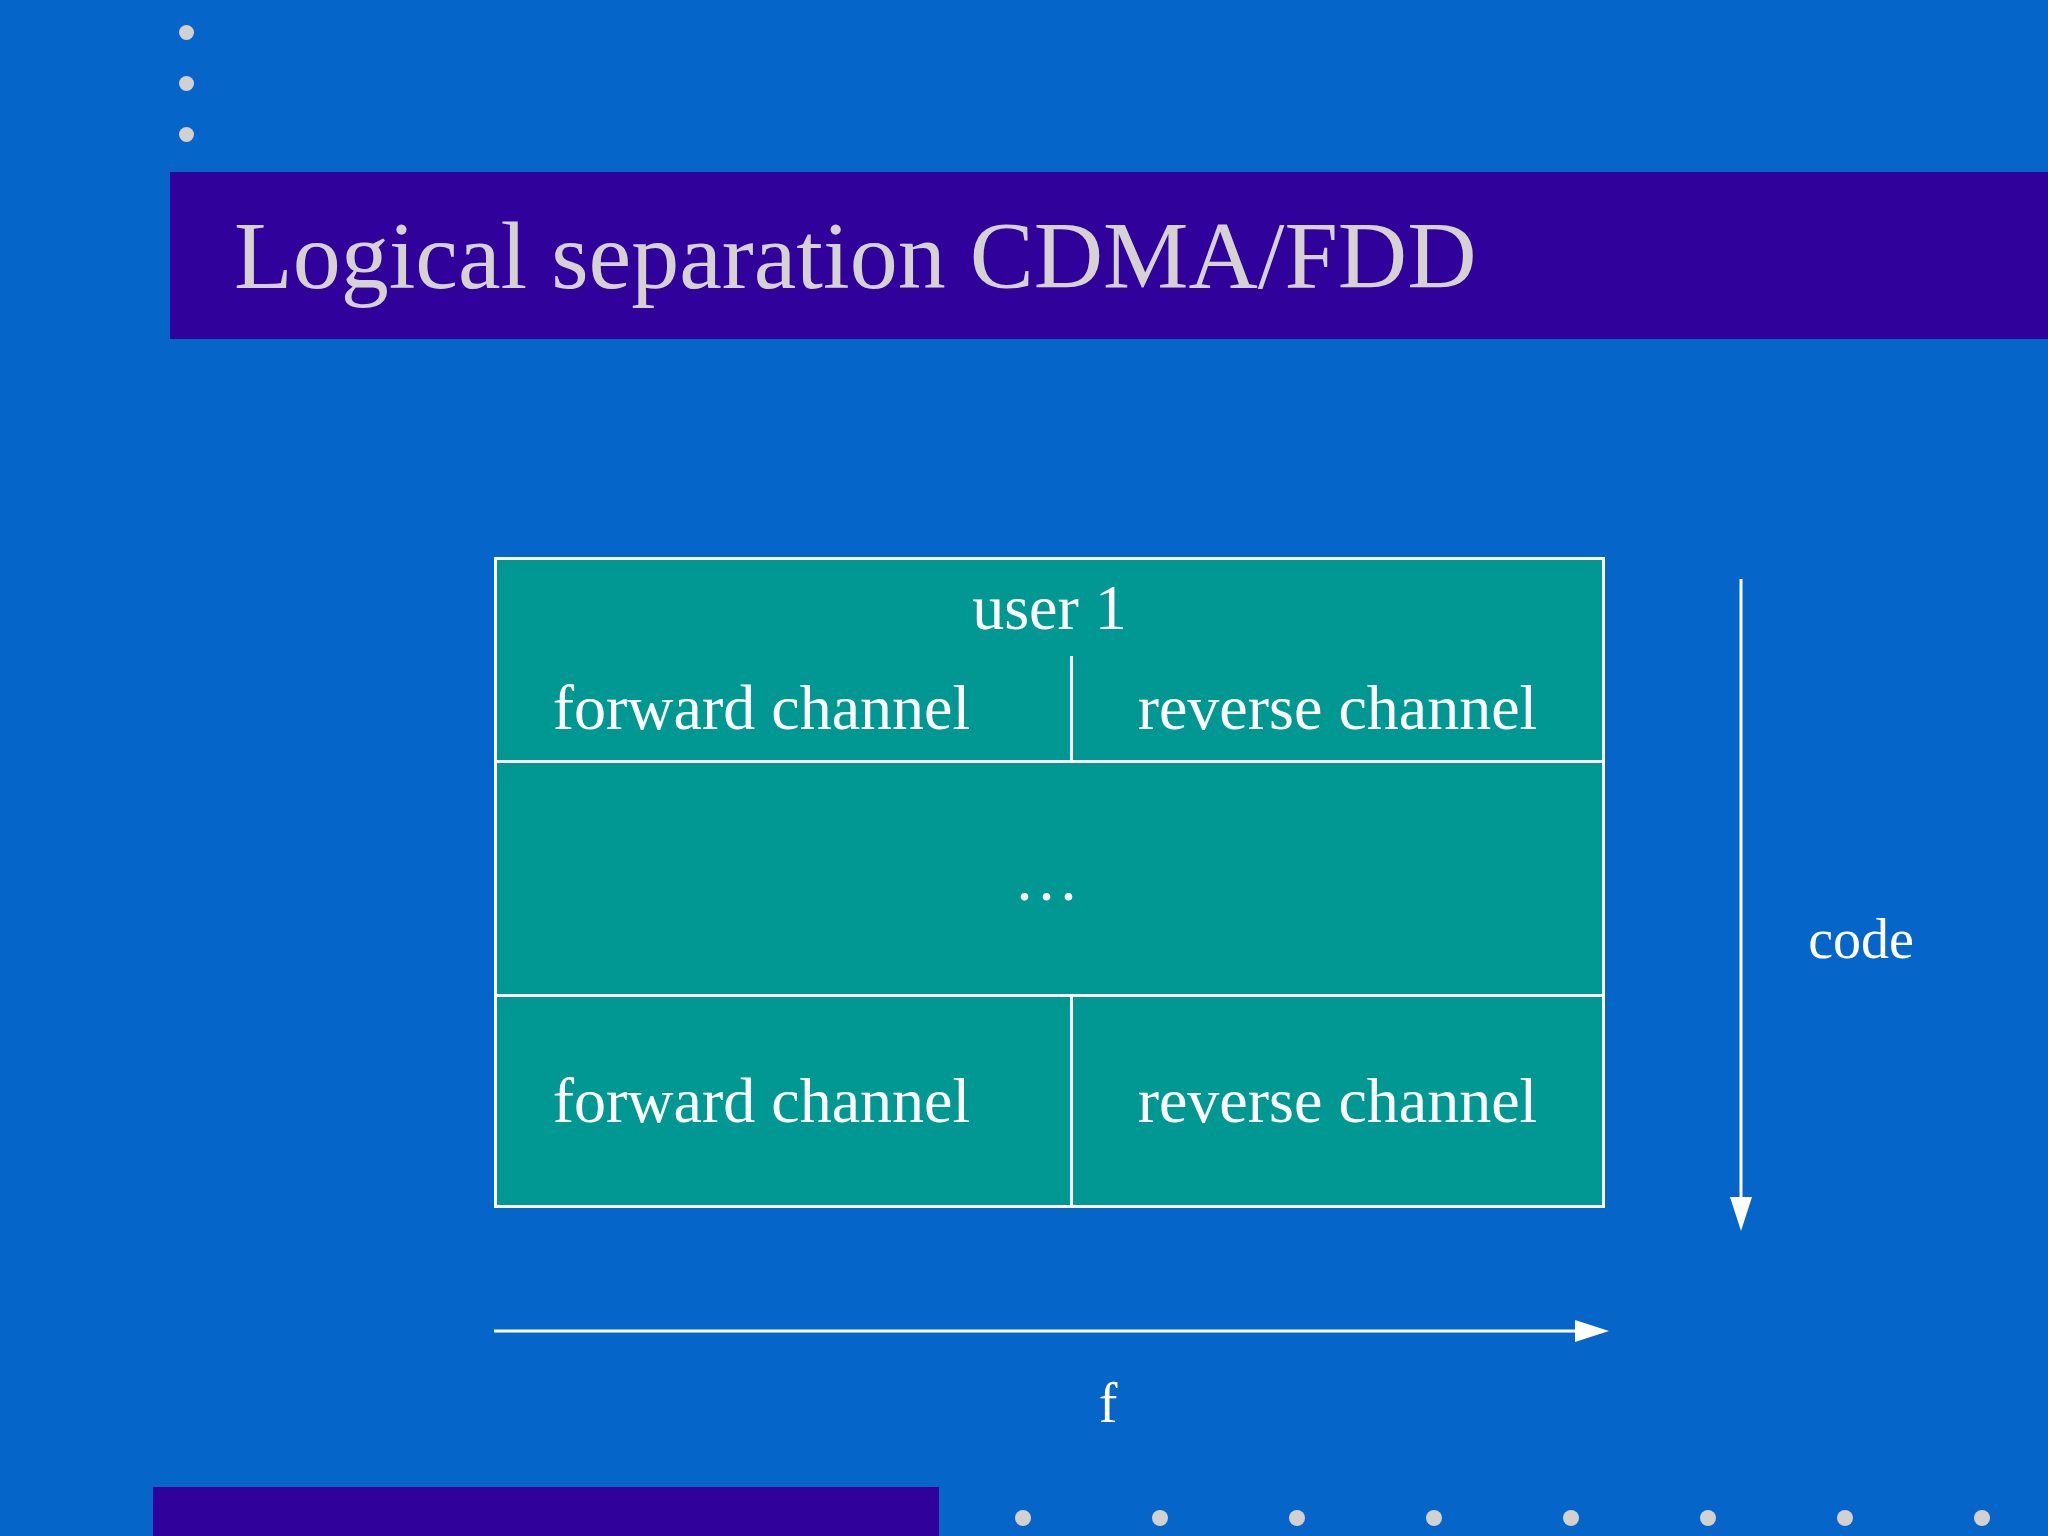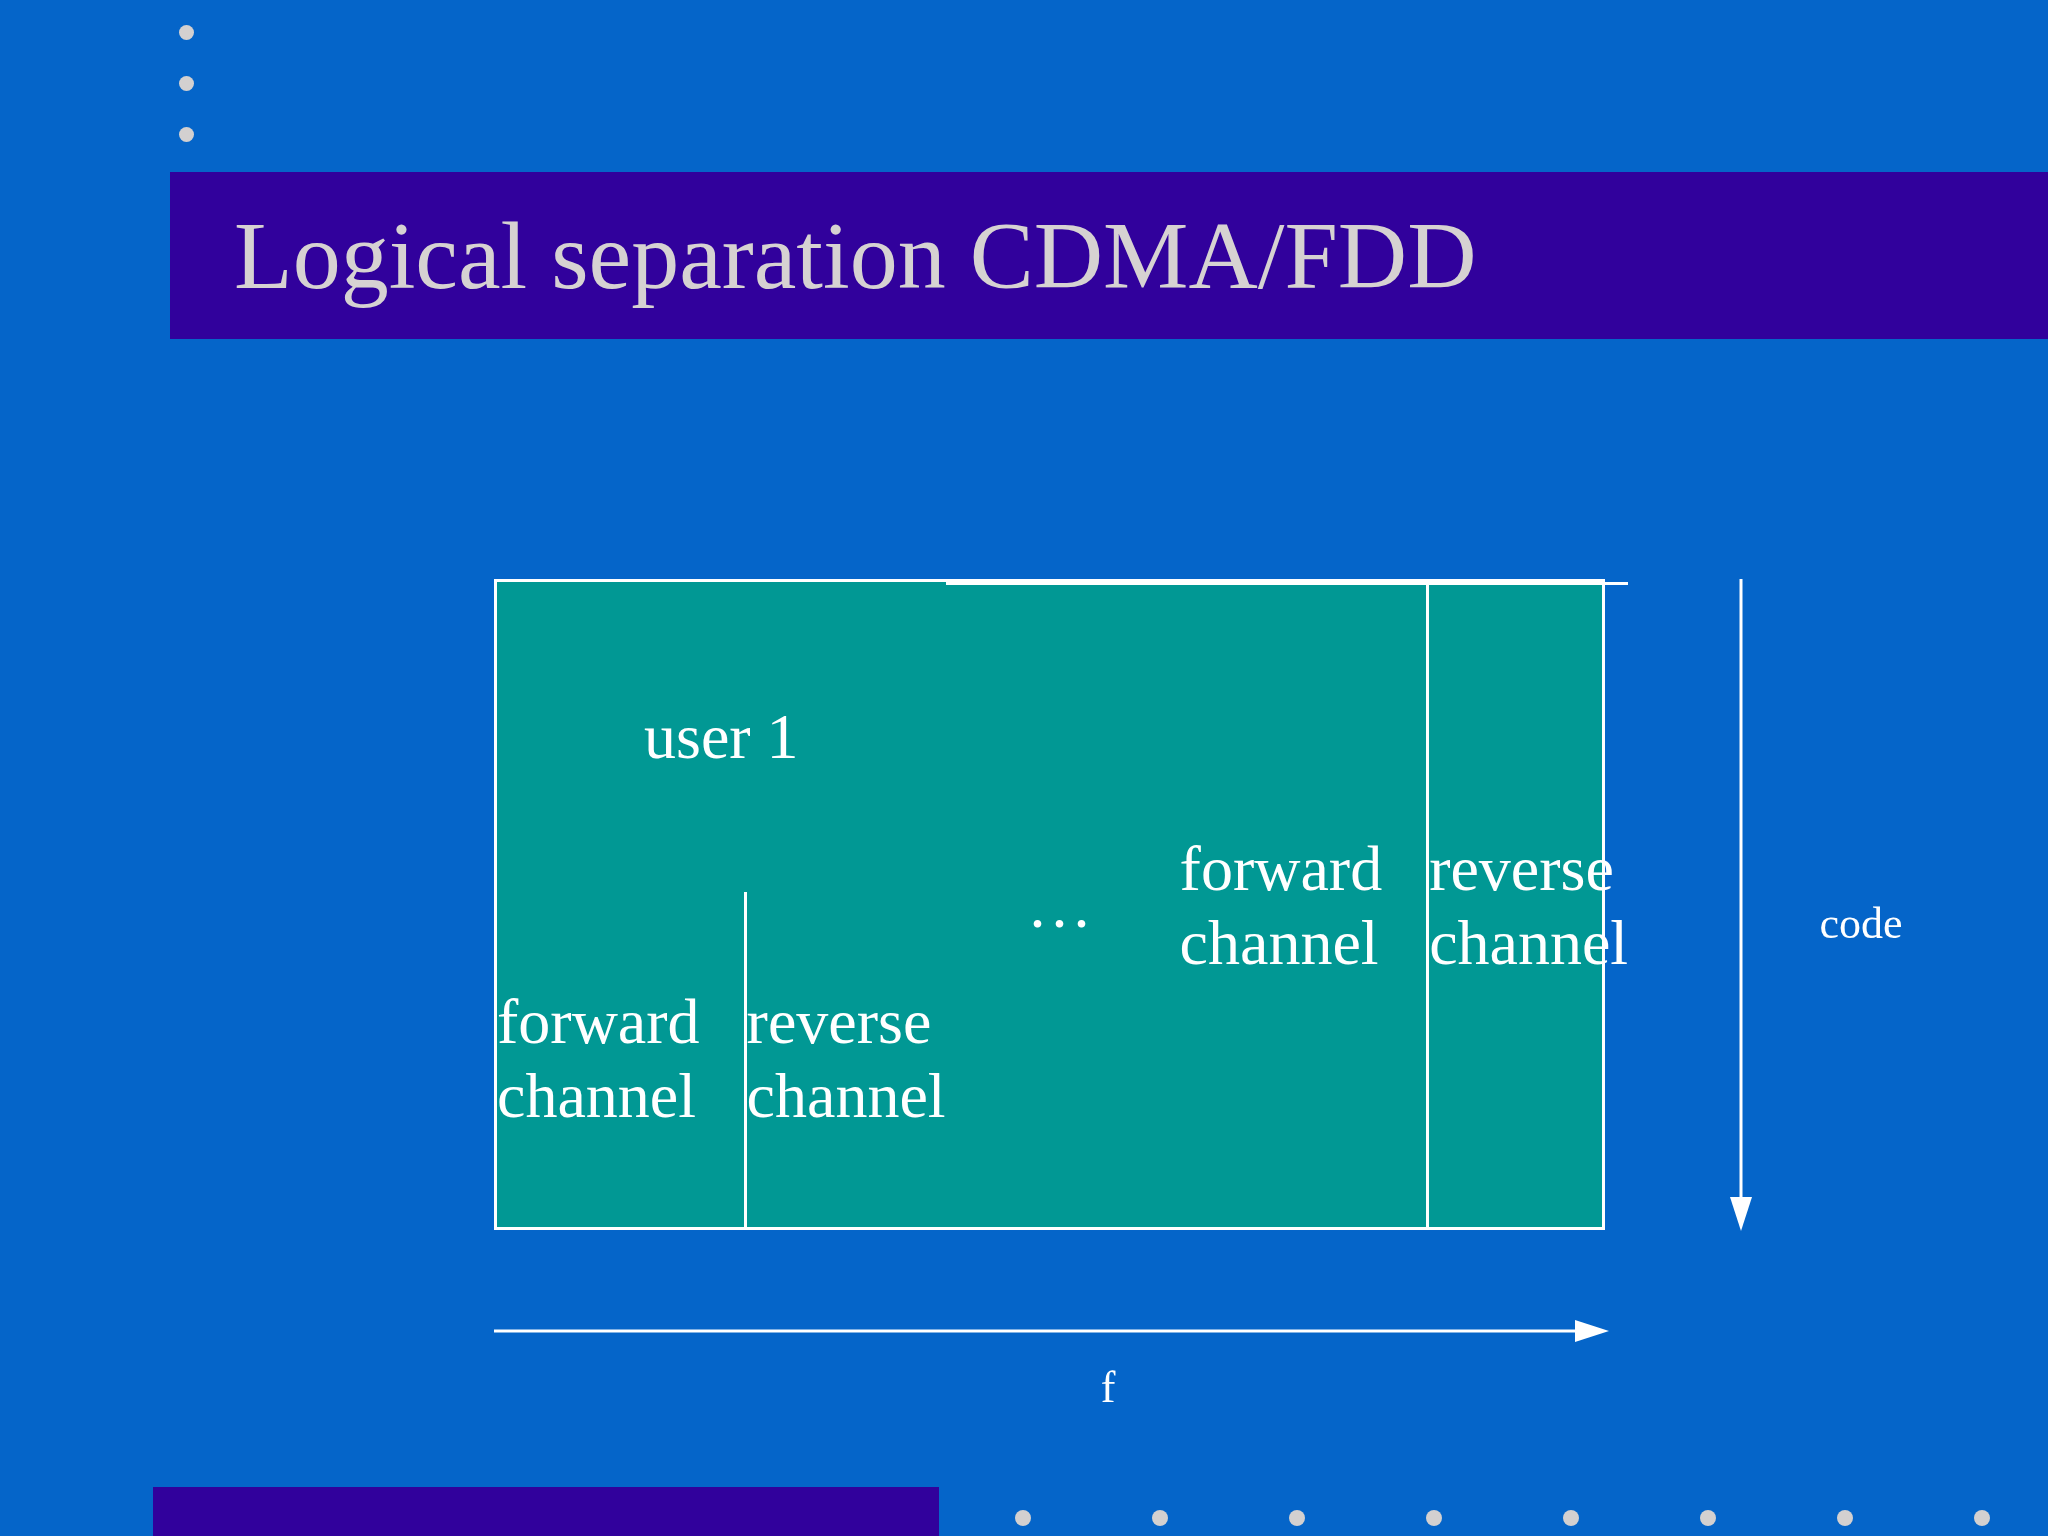--- a/index.html
+++ b/index.html
@@ -66,26 +66,27 @@
     font-size: 96px;
     color: var(--text-light);
     white-space: nowrap;
     letter-spacing: 0px;
   }
 
   
   .fdd-table {
     position: absolute;
     left: 494px;
-    top: 579px;
+    top: 557px;
     width: 1111px;
     height: 651px;
     background: var(--table-fill);
     border: 3px solid var(--table-border);
     display: flex;
+    flex-direction: column;
     color: var(--text-white);
     font-size: 64px;
   }
   .row { width: 100%; }
   .row + .row { border-top: 3px solid var(--table-border); }
   .user-row {
     flex: 0 0 200px;
     display: flex;
     flex-direction: column;
   }
@@ -124,22 +125,23 @@
     top: 579px;
   }
   .h-arrow {
     position: absolute;
     left: 494px;
     top: 1310px;
   }
   .axis-label {
     position: absolute;
     color: var(--text-white);
-    font-size: 44px;
+    font-size: 56px;
     text-align: center;
+    margin-top: 9px;
   }
   .code-label {
     left: 1781px;
     top: 898px;
     width: 160px;
   }
   .f-label {
     left: 1058px;
     top: 1362px;
     width: 100px;

